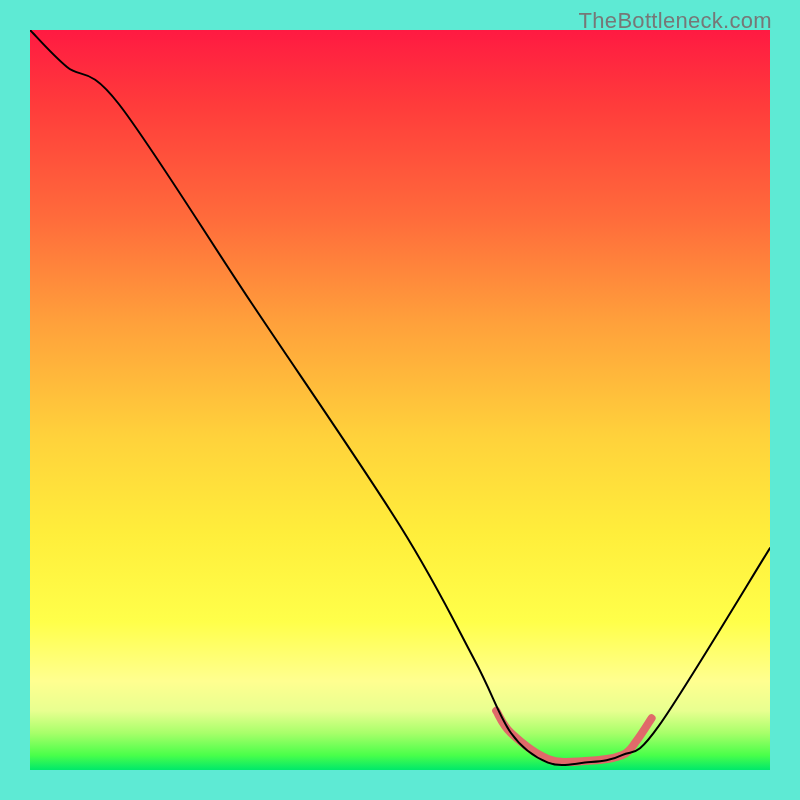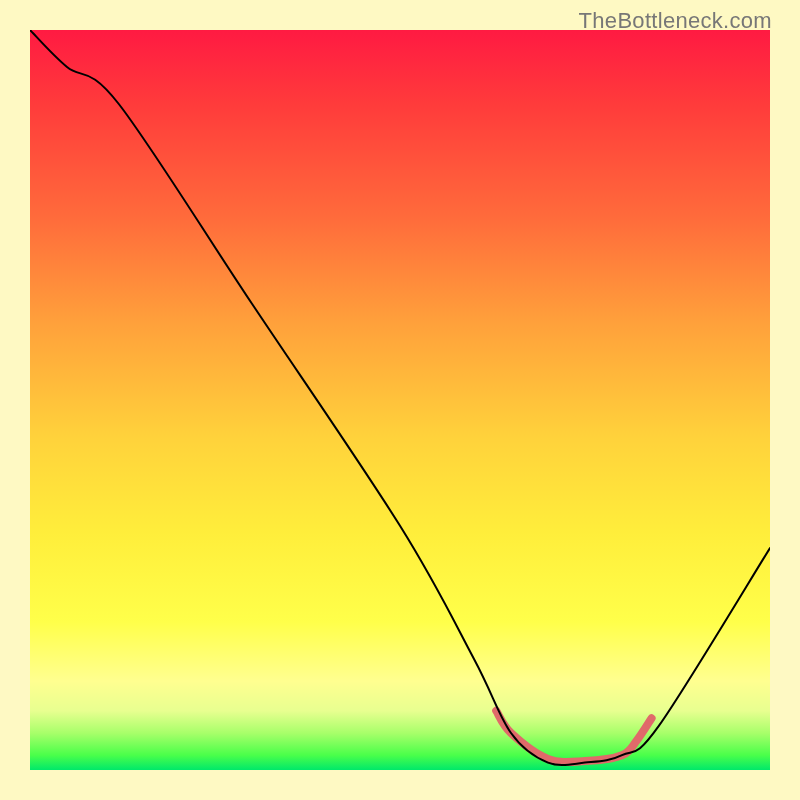--- a/index.html
+++ b/index.html
@@ -8,21 +8,21 @@
     background: #000;
     width: 800px;
     height: 800px;
     overflow: hidden;
     font-family: Arial, sans-serif;
   }
   .container {
     position: relative;
     width: 800px;
     height: 800px;
-    background: #fef9c3;
+    background: #5eead4;
   }
   .plot-area {
     position: absolute;
     left: 30px;
     top: 30px;
     width: 740px;
     height: 740px;
     background: linear-gradient(to bottom,
       #ff1a42 0%,
       #ff3b3b 10%,

